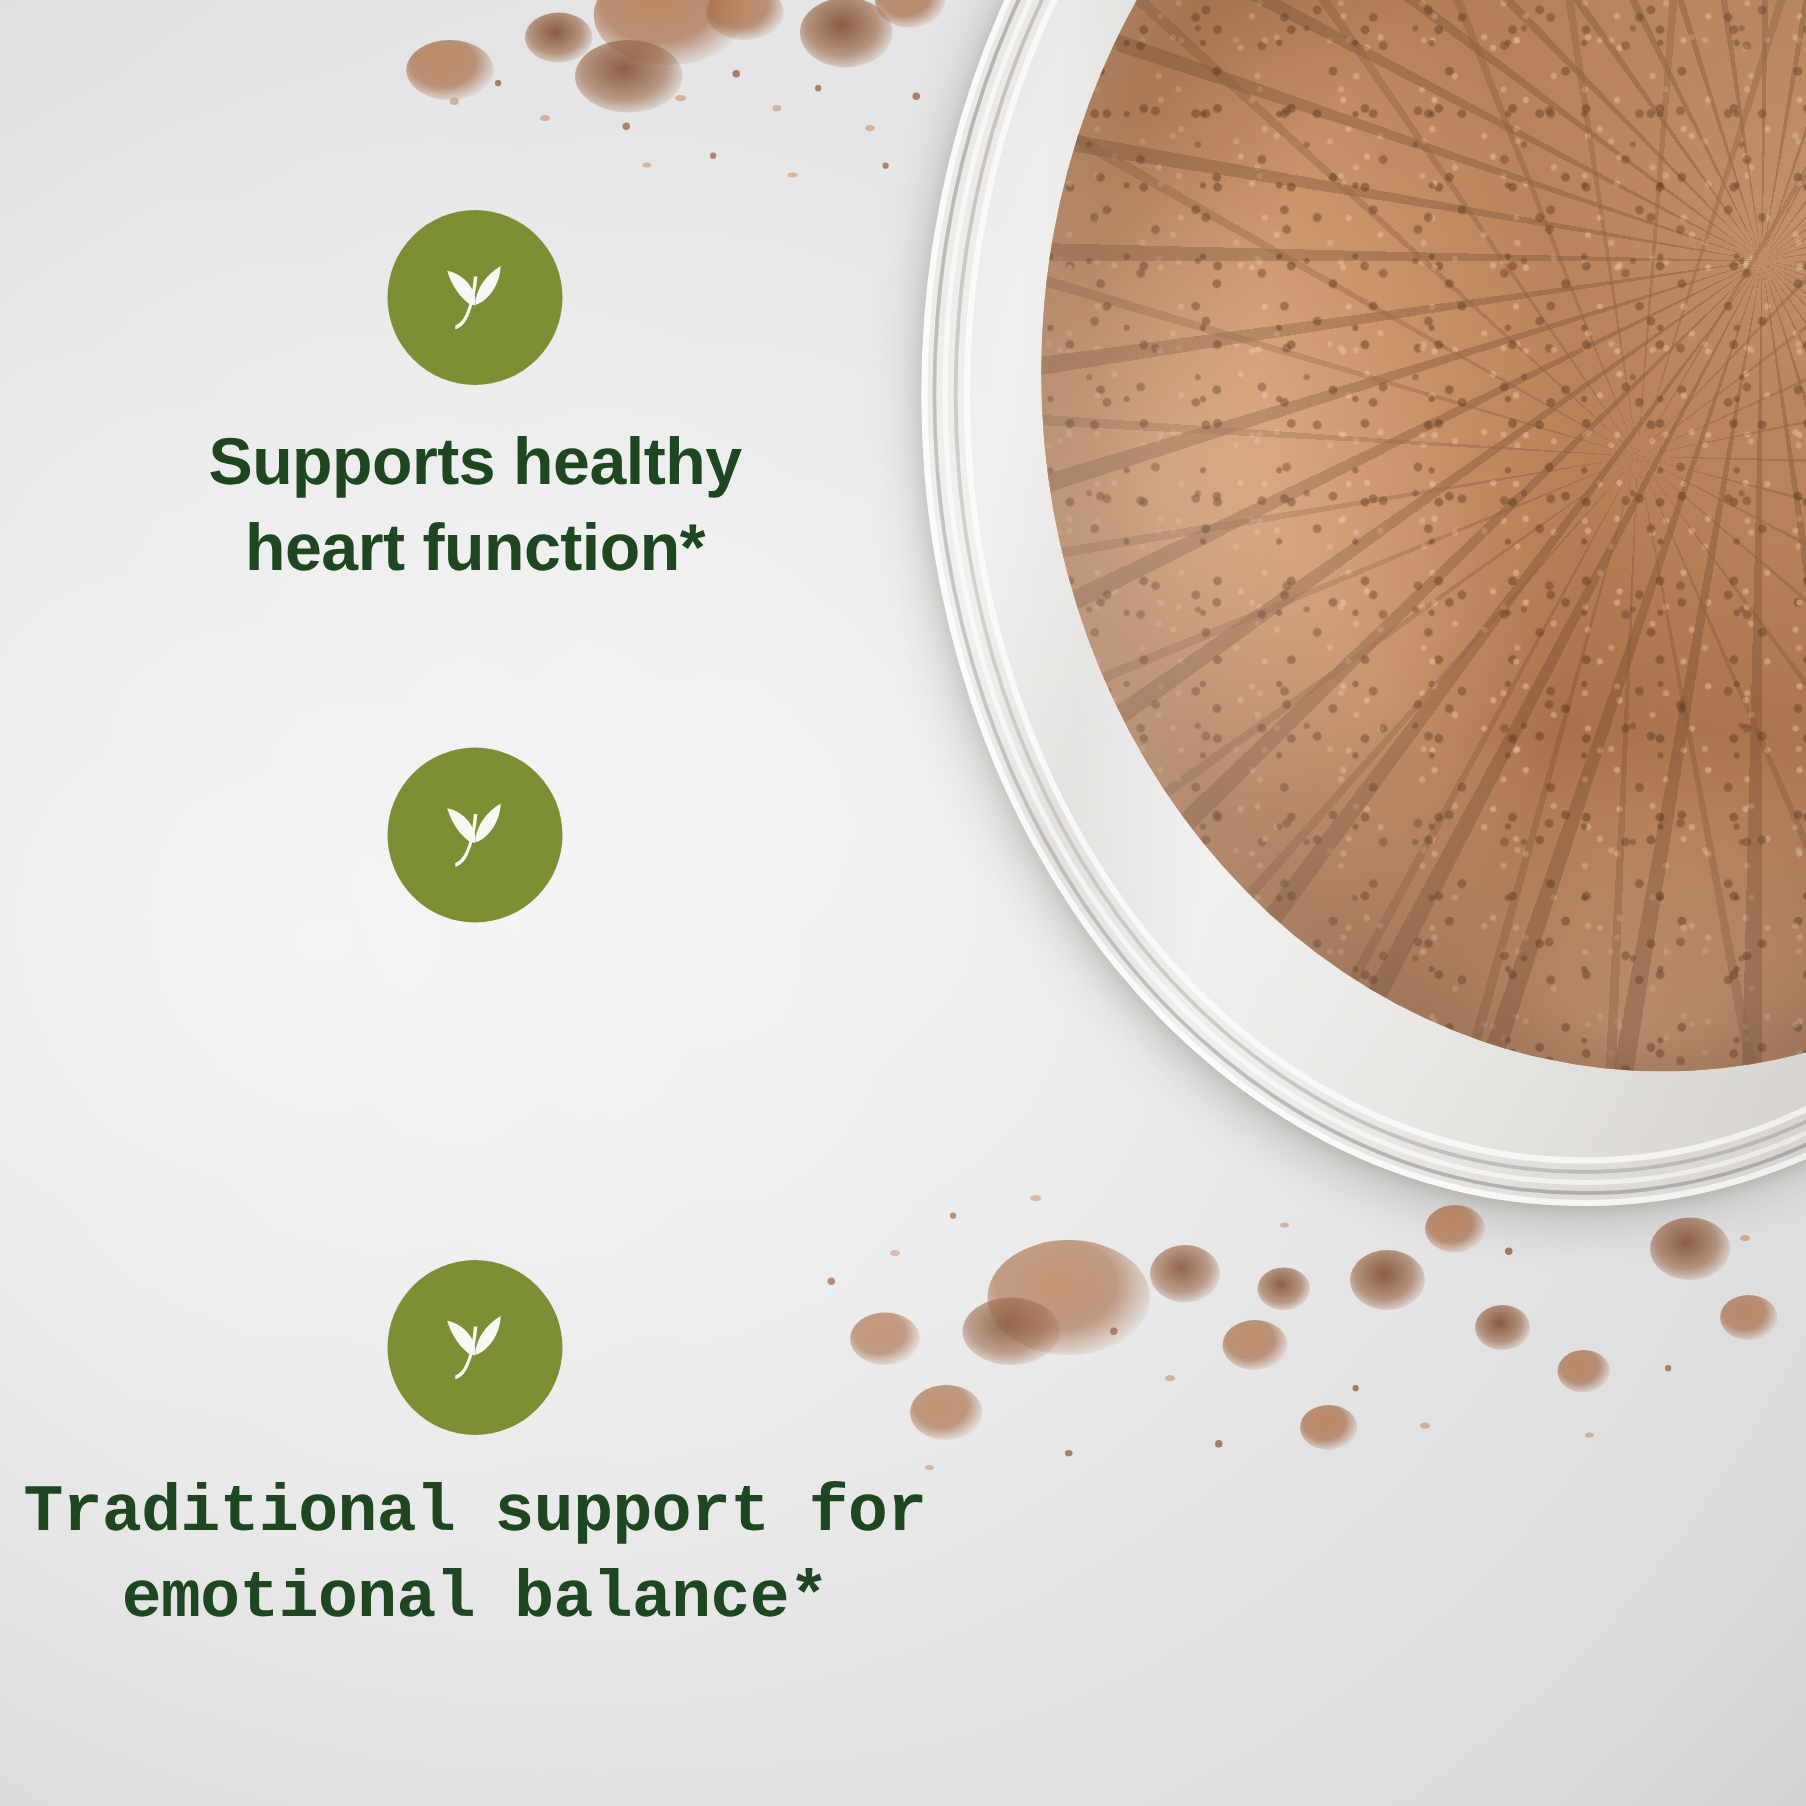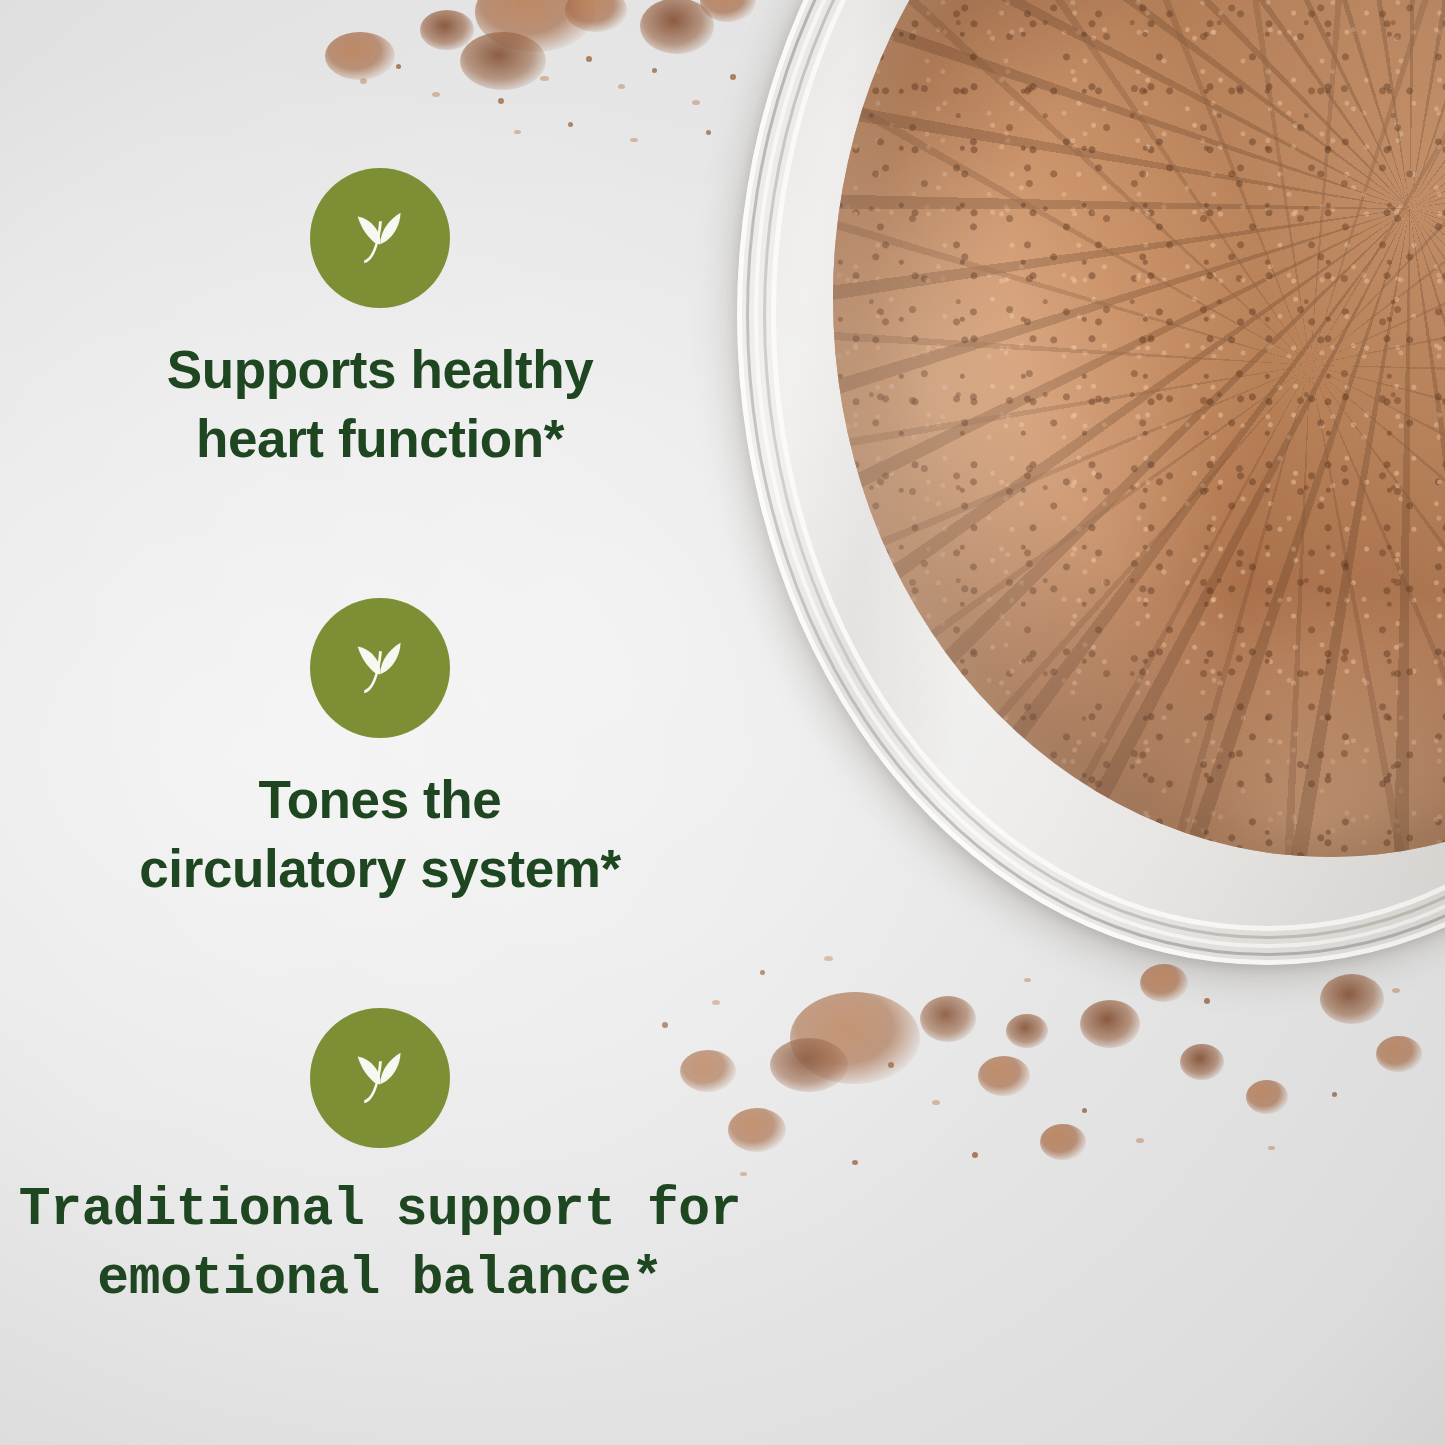--- a/index.html
+++ b/index.html
@@ -267,22 +267,20 @@
   </div>
 
   <div class="benefit" style="top:598px;">
     <div class="icon-badge" style="background: rgb(125, 143, 53);">
       <svg viewBox="0 0 100 100" aria-hidden="true">
         <path d="M44.5 56.2 C37.0 50.5 28.0 40.0 23.5 24.5 C36.5 27.0 45.5 36.5 49.0 46.0 C50.6 50.4 50.9 54.0 50.3 57.6 Z" fill="#f7f8f2"></path>
         <path d="M50.6 52.5 C52.5 41.0 60.0 28.5 74.5 20.0 C74.0 35.5 66.0 47.5 57.5 53.5 C54.8 55.4 52.6 56.2 50.6 57.0 Z" fill="#f7f8f2"></path>
         <path d="M52.3 30.0 C51.0 44.0 48.3 58.0 43.2 68.5 C40.0 75.2 36.0 79.0 31.2 80.2 L31.2 76.6 C35.2 75.2 38.4 71.8 41.0 66.2 C45.8 55.8 47.9 43.6 48.8 30.0 Z" fill="#f7f8f2"></path>
       </svg>
     </div>
-    <div class="benefit-text" style="color: rgb(30, 70, 32);">Tones the
-circulatory system*</div>
   </div>
 
   <div class="benefit" style="top:1008px;">
     <div class="icon-badge" style="background: rgb(125, 143, 53);">
       <svg viewBox="0 0 100 100" aria-hidden="true">
         <path d="M44.5 56.2 C37.0 50.5 28.0 40.0 23.5 24.5 C36.5 27.0 45.5 36.5 49.0 46.0 C50.6 50.4 50.9 54.0 50.3 57.6 Z" fill="#f7f8f2"></path>
         <path d="M50.6 52.5 C52.5 41.0 60.0 28.5 74.5 20.0 C74.0 35.5 66.0 47.5 57.5 53.5 C54.8 55.4 52.6 56.2 50.6 57.0 Z" fill="#f7f8f2"></path>
         <path d="M52.3 30.0 C51.0 44.0 48.3 58.0 43.2 68.5 C40.0 75.2 36.0 79.0 31.2 80.2 L31.2 76.6 C35.2 75.2 38.4 71.8 41.0 66.2 C45.8 55.8 47.9 43.6 48.8 30.0 Z" fill="#f7f8f2"></path>
       </svg>
     </div>

